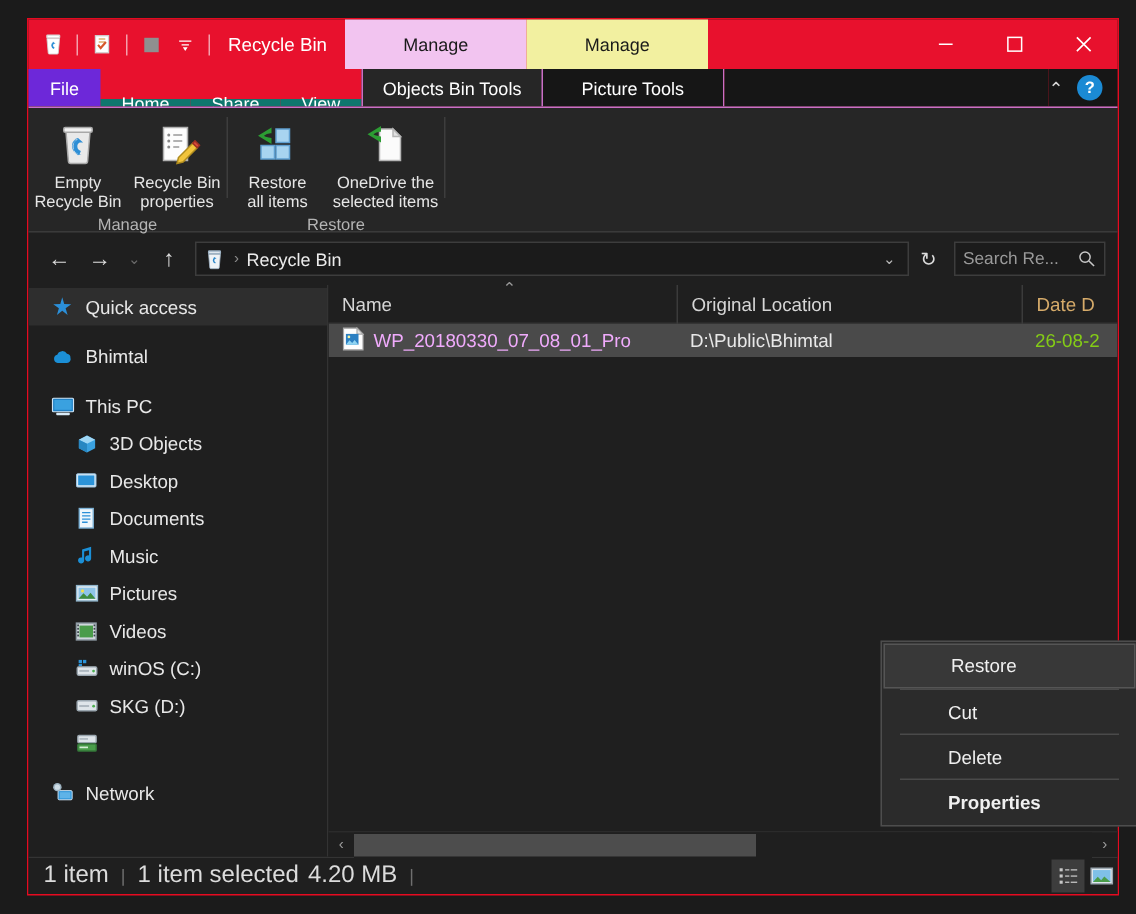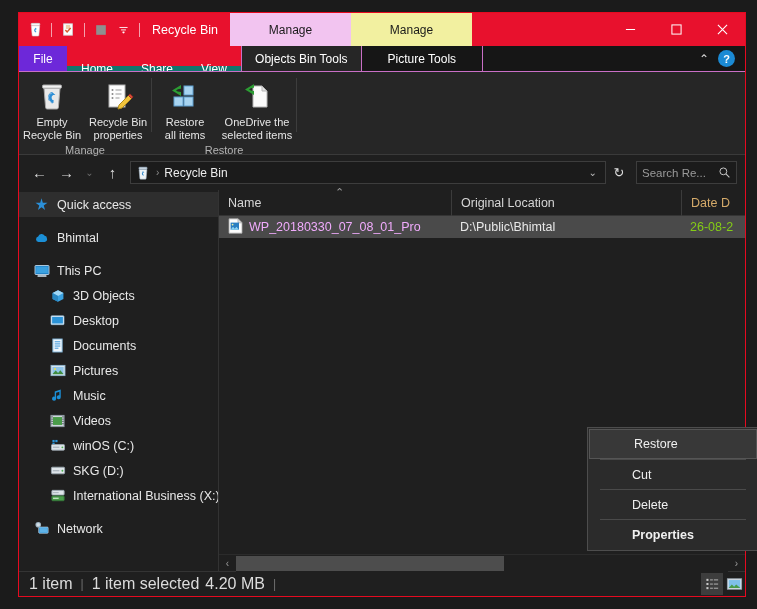--- a/index.html
+++ b/index.html
@@ -451,37 +451,37 @@
             <rect x="2" y="1" width="10" height="14" fill="#eef6fc" stroke="#7fb4d8"></rect>
             <path d="M4 4 h6 M4 6.3 h6 M4 8.6 h6 M4 10.9 h4" stroke="#2b8fd8" stroke-width="1"></path>
           </svg>
         </span>
         <span>Documents</span>
       </div>
 
 
       <div class="navitem ind">
         <span class="ni">
+          <svg width="13" height="15" viewBox="0 0 14 16">
+            <path d="M10.5 1.5 v8.4 a2.2 2.2 0 1 1 -1.5 -2.1 V4 L5.5 5 v6.4 a2.2 2.2 0 1 1 -1.5 -2.1 V3.6 Z" fill="#1b8fd6"></path>
+          </svg>
+        </span>
+        <span>Music</span>
+      </div>
+
+      <div class="navitem ind">
+        <span class="ni">
           <svg width="16" height="13" viewBox="0 0 17 14">
             <rect x="1" y="1.5" width="15" height="11" fill="#e6eef4" stroke="#90b5cc"></rect>
             <rect x="2.4" y="3" width="12.2" height="8" fill="#8fc4e8"></rect>
             <path d="M2.4 11 l3.6 -4 l2.6 2.6 l2.4 -3 l3.6 4.4 Z" fill="#3f8c3f"></path>
             <circle cx="5.3" cy="5.3" r="1.1" fill="#f2e04a"></circle>
           </svg>
         </span>
         <span>Pictures</span>
-      </div>
-
-      <div class="navitem ind">
-        <span class="ni">
-          <svg width="13" height="15" viewBox="0 0 14 16">
-            <path d="M10.5 1.5 v8.4 a2.2 2.2 0 1 1 -1.5 -2.1 V4 L5.5 5 v6.4 a2.2 2.2 0 1 1 -1.5 -2.1 V3.6 Z" fill="#1b8fd6"></path>
-          </svg>
-        </span>
-        <span>Music</span>
       </div>
 
       <div class="navitem ind">
         <span class="ni">
           <svg width="15" height="14" viewBox="0 0 16 14">
             <rect x="1" y="1" width="14" height="12" fill="#cfd6db" stroke="#8e9aa3"></rect>
             <rect x="3.2" y="2.8" width="9.6" height="8.4" fill="#4a9c4a"></rect>
             <g fill="#3b444b">
               <rect x="1.6" y="2" width="1.2" height="1.3"></rect>
                 <rect x="1.6" y="4.4" width="1.2" height="1.3"></rect>
@@ -526,21 +526,20 @@
 
       <div class="navitem ind">
         <span class="ni">
           <svg width="16" height="14" viewBox="0 0 17 14">
             <rect x="2" y="1" width="13" height="5" rx="0.8" fill="#dfe5ea" stroke="#9aa6af"></rect>
             <rect x="3.2" y="2.8" width="6" height="1.2" fill="#aeb8c0"></rect>
             <rect x="2" y="7" width="13" height="5" rx="0.8" fill="#4a9c4a" stroke="#35783a"></rect>
             <rect x="3.2" y="8.8" width="6" height="1.2" fill="#d4edd4"></rect>
           </svg>
         </span>
-        <span>International Business (X:)</span>
       </div>
 
       <div class="navgap"></div>
 
       <div class="navitem">
         <span class="ni">
           <svg width="16" height="15" viewBox="0 0 17 16">
             <rect x="5" y="6.5" width="10" height="6.5" rx="0.8" fill="#2b93d8" stroke="#cfe6f7" stroke-width="0.7"></rect>
             <rect x="6.2" y="7.6" width="7.6" height="4.4" fill="#5fb3e8"></rect>
             <circle cx="4.5" cy="4" r="3" fill="#9fb4c2"></circle>

